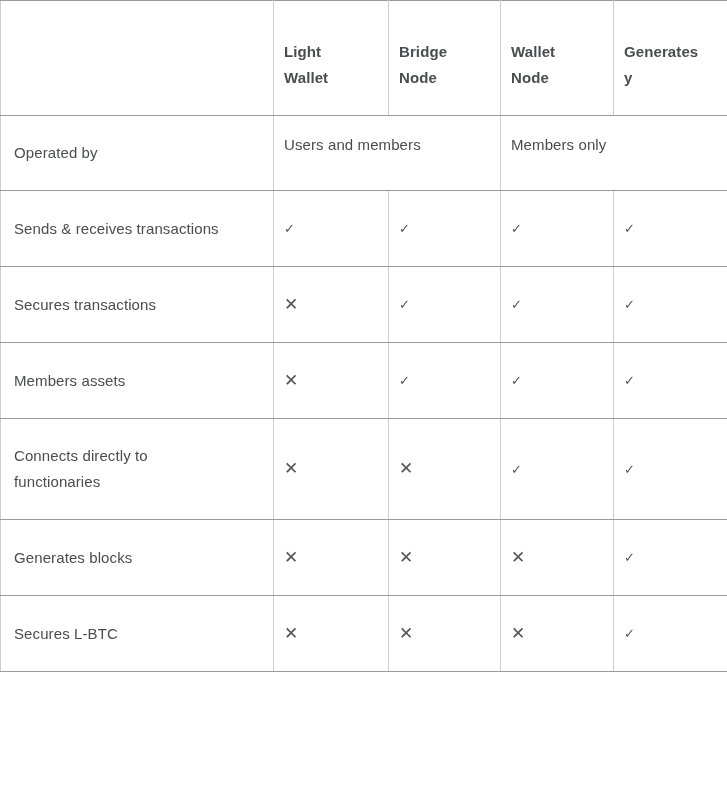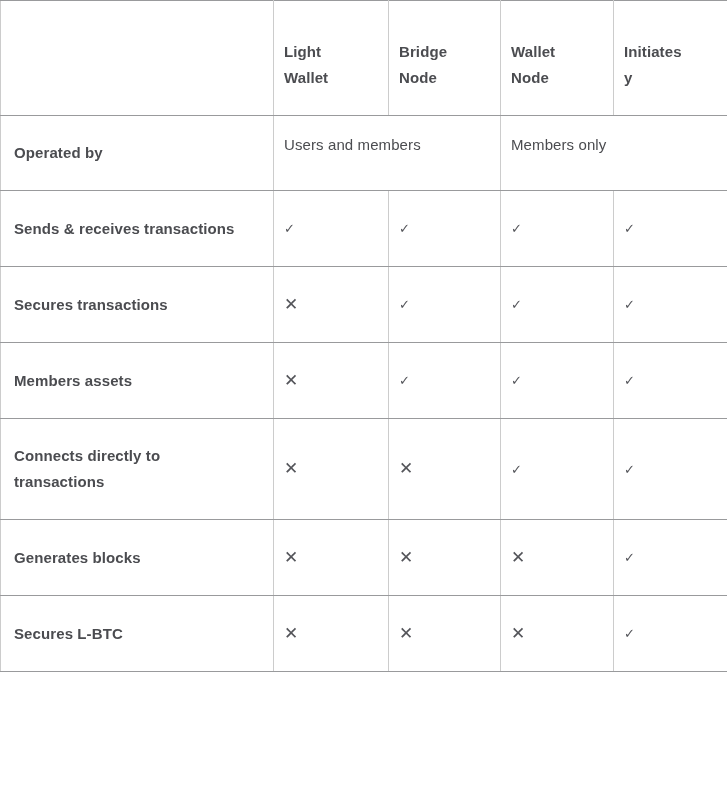--- a/index.html
+++ b/index.html
@@ -38,21 +38,21 @@
     color: var(--text);
     font-weight: normal;
     letter-spacing: 0.1px;
     overflow: hidden;
   }
   .compare thead th {
     font-weight: bold;
     padding: 38px 6px 24px 10px;
   }
   .compare th.row-label {
-    font-weight: bold;
+    font-weight: normal;
     padding: 24px 4px 24px 13px;
     margin-top: 18px;
   }
   .compare td.value-cell {
     padding: 8px 6px 24px 10px;
   }
   .compare td.mark-cell {
     padding: 24px 6px 24px 10px;
   }
   .line { display: block; }
@@ -84,21 +84,21 @@
         </th>
         <th>
           <span class="line">Bridge</span>
           <span class="line">Node</span>
         </th>
         <th>
           <span class="line">Wallet</span>
           <span class="line">Node</span>
         </th>
         <th>
-          <span class="line">Initiates</span>
+          <span class="line">Generates</span>
           <span class="line">y</span>
         </th>
       </tr>
     </thead>
     <tbody id="table-body">
         <tr>
           <th class="row-label">Operated by</th>
           <td class="value-cell" colspan="2">Users and members</td>
           <td class="value-cell" colspan="2">Members only</td>
         </tr>
@@ -119,21 +119,21 @@
         <tr>
           <th class="row-label">Members assets</th>
           <td class="mark-cell"><span class="mark mark-cross" style="color: rgb(84, 85, 90);">✕</span></td>
           <td class="mark-cell"><span class="mark mark-check" style="color: rgb(84, 85, 90);">✓</span></td>
           <td class="mark-cell"><span class="mark mark-check" style="color: rgb(84, 85, 90);">✓</span></td>
           <td class="mark-cell"><span class="mark mark-check" style="color: rgb(84, 85, 90);">✓</span></td>
         </tr>
         <tr>
           <th class="row-label">
             <span class="line">Connects directly to</span>
-            <span class="line">transactions</span>
+            <span class="line">functionaries</span>
           </th>
           <td class="mark-cell"><span class="mark mark-cross" style="color: rgb(84, 85, 90);">✕</span></td>
           <td class="mark-cell"><span class="mark mark-cross" style="color: rgb(84, 85, 90);">✕</span></td>
           <td class="mark-cell"><span class="mark mark-check" style="color: rgb(84, 85, 90);">✓</span></td>
           <td class="mark-cell"><span class="mark mark-check" style="color: rgb(84, 85, 90);">✓</span></td>
         </tr>
         <tr>
           <th class="row-label">Generates blocks</th>
           <td class="mark-cell"><span class="mark mark-cross" style="color: rgb(84, 85, 90);">✕</span></td>
           <td class="mark-cell"><span class="mark mark-cross" style="color: rgb(84, 85, 90);">✕</span></td>

